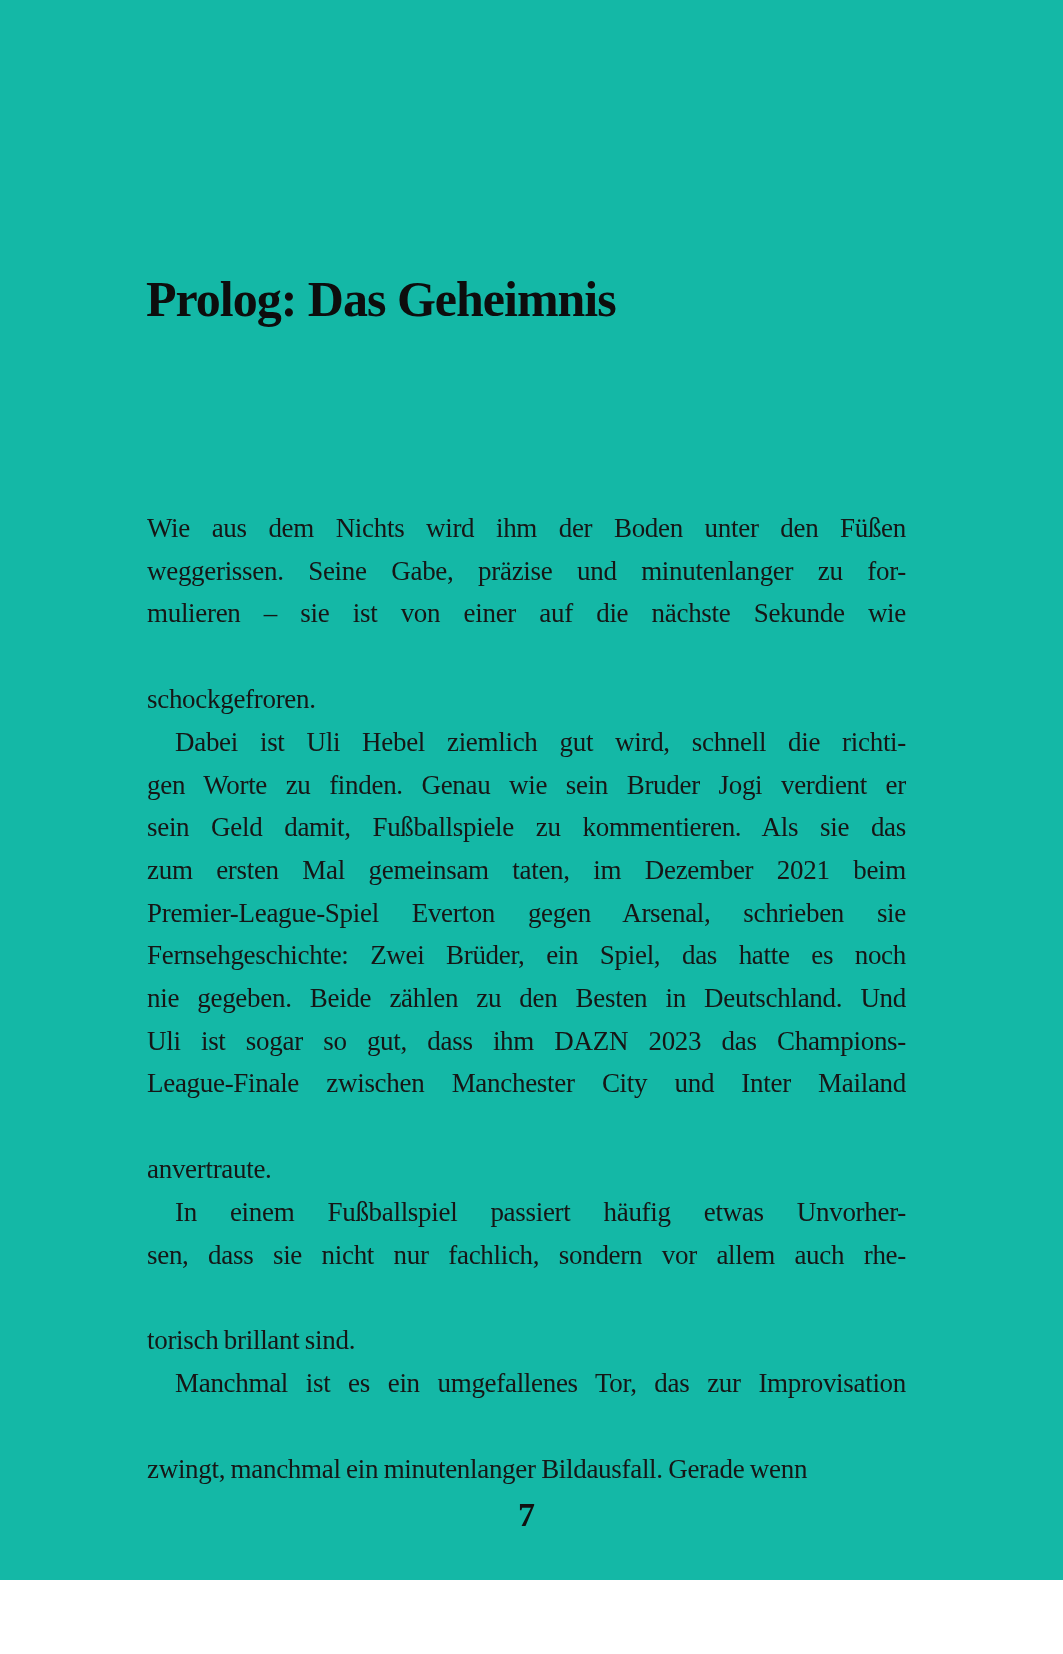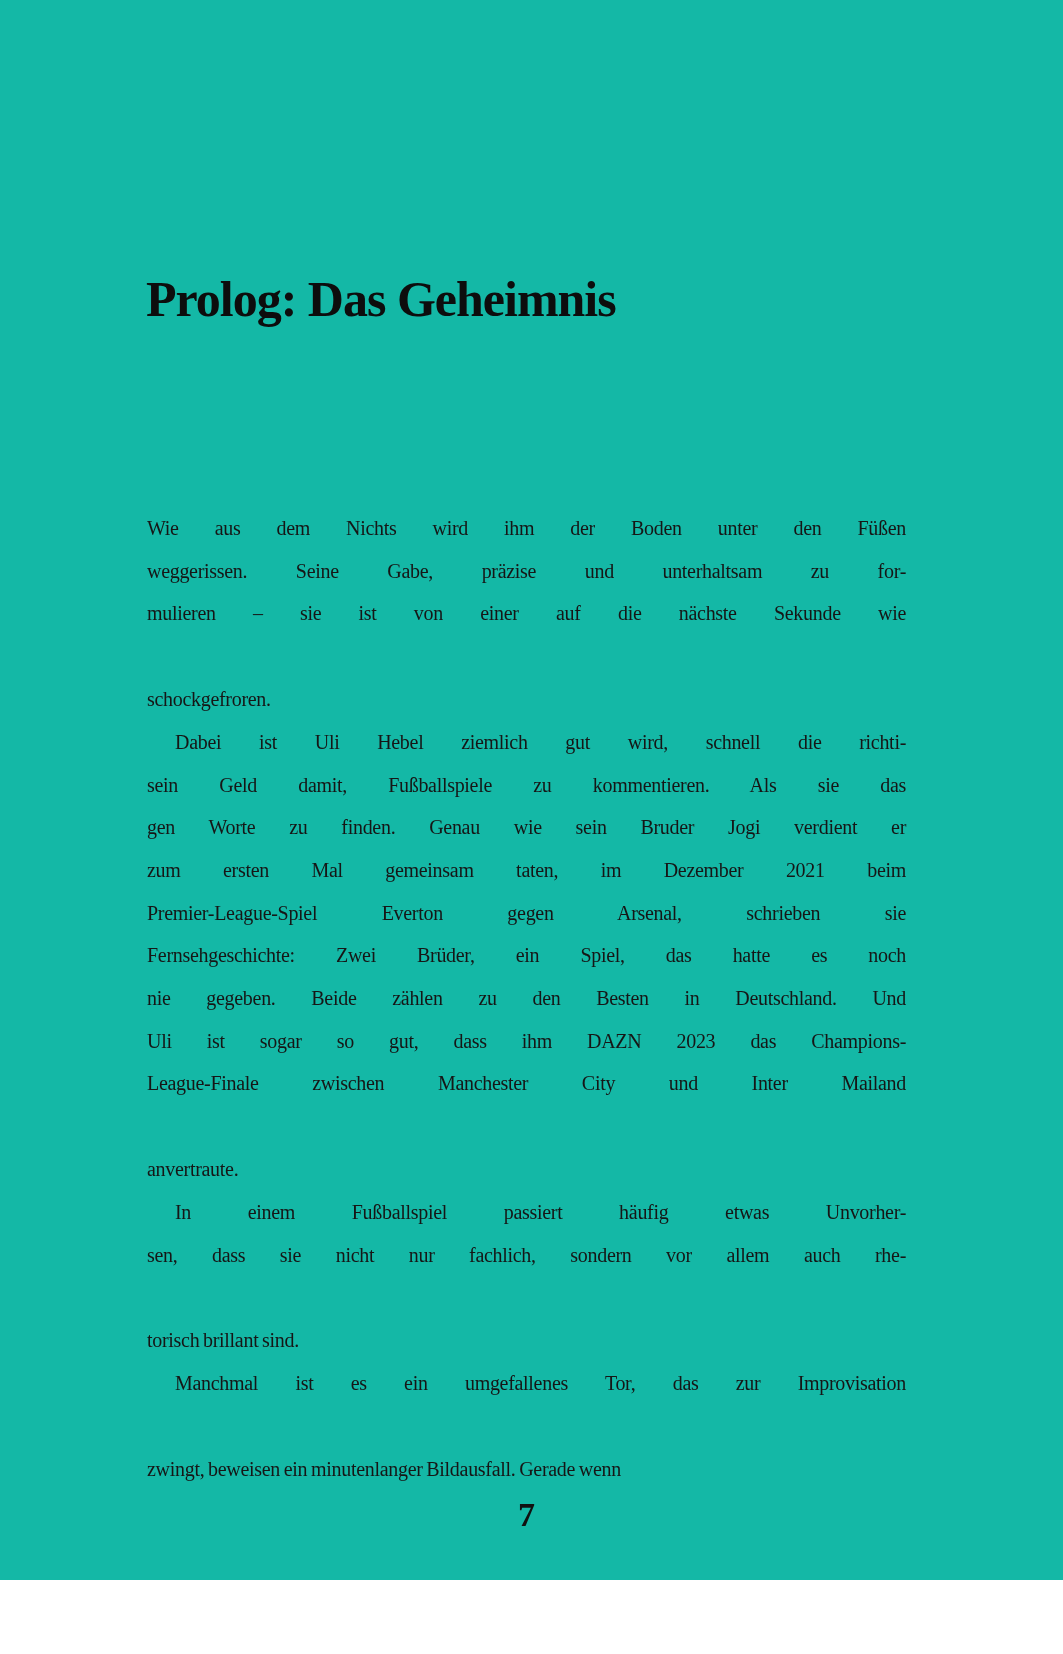--- a/index.html
+++ b/index.html
@@ -26,21 +26,21 @@
     font-weight: 700;
     letter-spacing: -1px;
     color: #0d0d0d;
     white-space: nowrap;
   }
   .body-text {
     position: absolute;
     left: 147px;
     top: 507px;
     width: 759px;
-    font-size: 20px;
+    font-size: 27px;
     line-height: 42.7px;
     letter-spacing: -0.3px;
     word-spacing: -1px;
     color: #161616;
   }
   .body-text .line {
     text-align: justify;
     text-align-last: justify;
     hyphens: none;
   }
@@ -64,34 +64,34 @@
   }
 </style>
 </head>
 <body>
 
 <div class="book-page">
   <h1 class="chapter-heading">Prolog: Das Geheimnis</h1>
 
   <div class="body-text">
       <div class="line">Wie aus dem Nichts wird ihm der Boden unter den Füßen</div>
-      <div class="line">weggerissen. Seine Gabe, präzise und unterhaltsam zu for-</div>
+      <div class="line">weggerissen. Seine Gabe, präzise und minutenlanger zu for-</div>
       <div class="line">mulieren – sie ist von einer auf die nächste Sekunde wie</div>
       <div class="line last">schockgefroren.</div>
       <div class="line indent">Dabei ist Uli Hebel ziemlich gut wird, schnell die richti-</div>
+      <div class="line">gen Worte zu finden. Genau wie sein Bruder Jogi verdient er</div>
       <div class="line">sein Geld damit, Fußballspiele zu kommentieren. Als sie das</div>
-      <div class="line">gen Worte zu finden. Genau wie sein Bruder Jogi verdient er</div>
       <div class="line">zum ersten Mal gemeinsam taten, im Dezember 2021 beim</div>
       <div class="line">Premier-League-Spiel Everton gegen Arsenal, schrieben sie</div>
       <div class="line">Fernsehgeschichte: Zwei Brüder, ein Spiel, das hatte es noch</div>
       <div class="line">nie gegeben. Beide zählen zu den Besten in Deutschland. Und</div>
       <div class="line">Uli ist sogar so gut, dass ihm DAZN 2023 das Champions-</div>
       <div class="line">League-Finale zwischen Manchester City und Inter Mailand</div>
       <div class="line last">anvertraute.</div>
       <div class="line indent">In einem Fußballspiel passiert häufig etwas Unvorher-</div>
       <div class="line">sen, dass sie nicht nur fachlich, sondern vor allem auch rhe-</div>
       <div class="line last">torisch brillant sind.</div>
       <div class="line indent">Manchmal ist es ein umgefallenes Tor, das zur Improvisation</div>
-      <div class="line last">zwingt, beweisen ein minutenlanger Bildausfall. Gerade wenn</div>
+      <div class="line last">zwingt, manchmal ein minutenlanger Bildausfall. Gerade wenn</div>
     </div>
 
   <div class="page-number">7</div>
 </div>
 
 </body></html>

